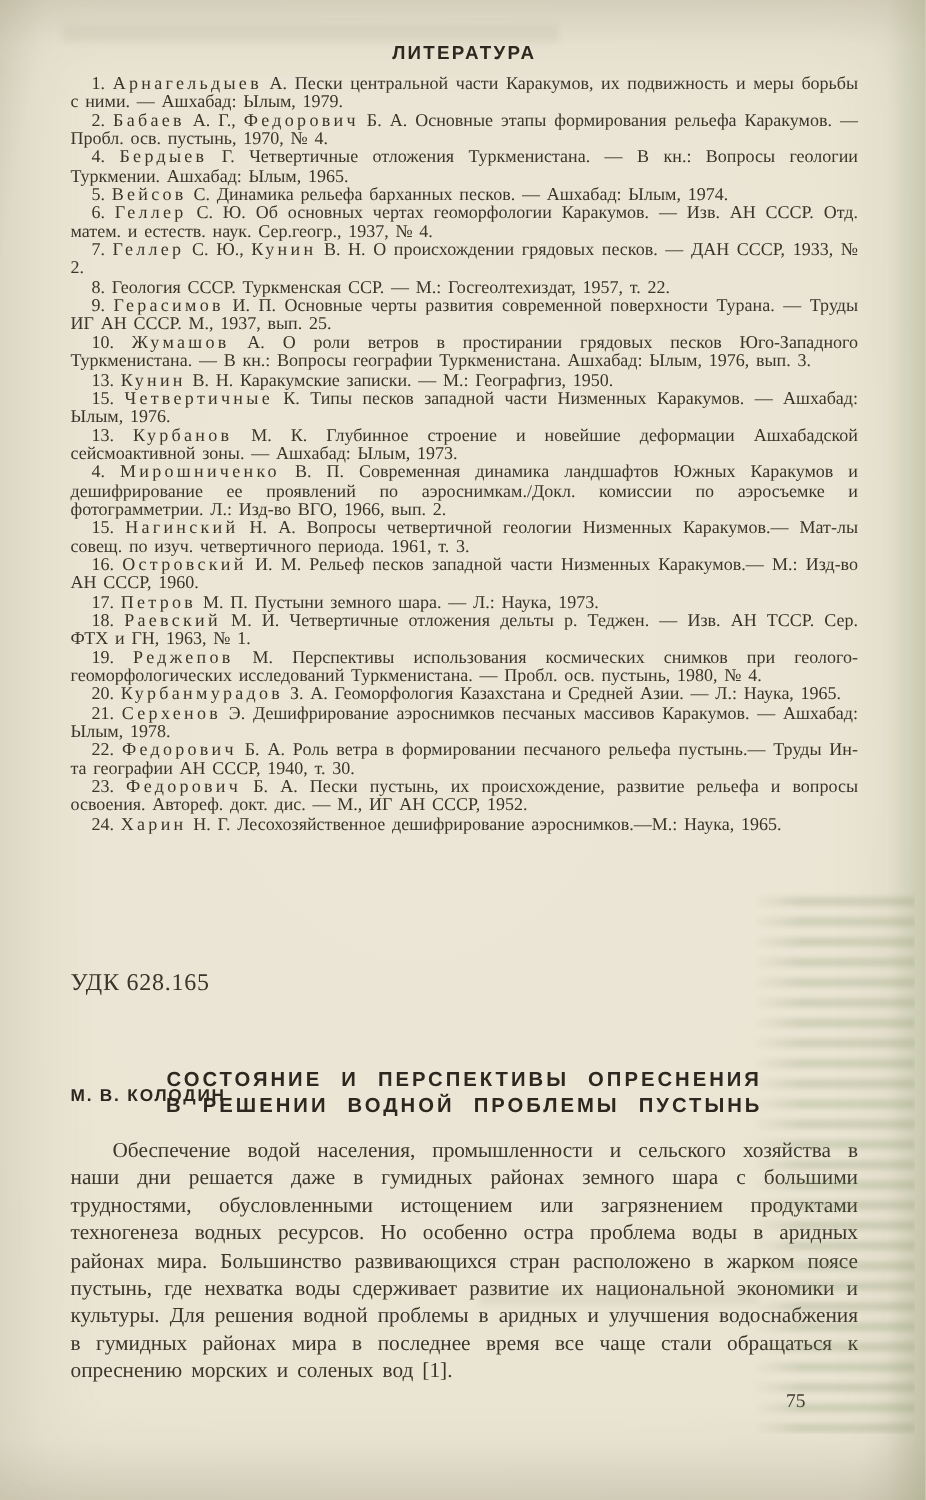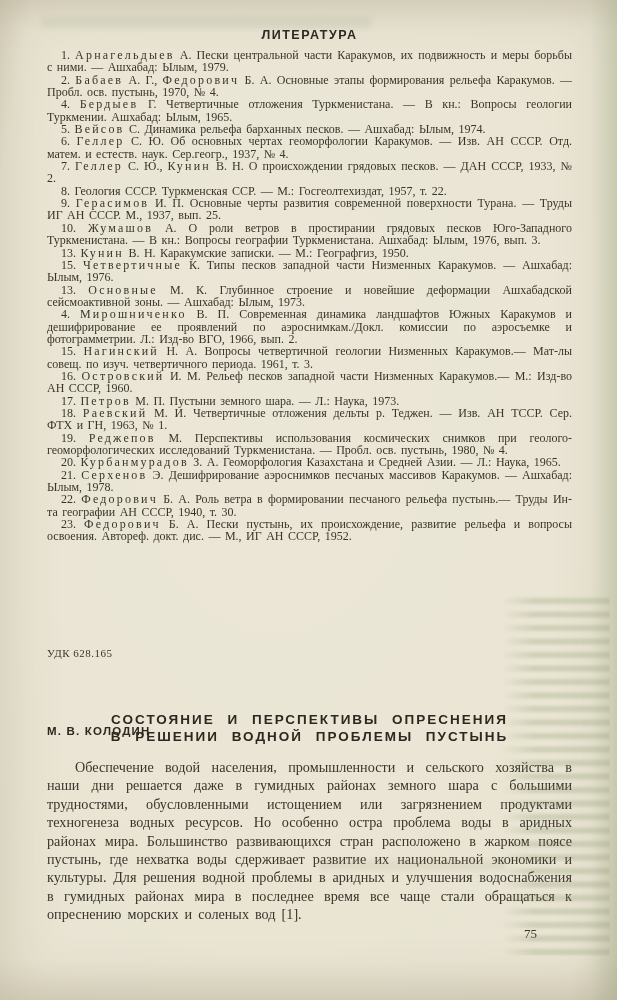--- a/index.html
+++ b/index.html
@@ -62,21 +62,21 @@
     color:var(--ink-bold);
   }
   .bib-entry{
     margin:0;
     font-size:12px;line-height:12.35px;
     text-align:justify;text-indent:14px;
     word-spacing:1.5px;
   }
   .bib-entry .spaced{letter-spacing:2.2px;}
   
-  .udc{position:absolute;left:47px;top:647px;font-size:11px;color:var(--ink);letter-spacing:0.5px;}
+  .udc{position:absolute;left:47px;top:647px;font-size:16px;color:var(--ink);letter-spacing:0.5px;}
   .author{
     position:absolute;left:47px;top:678px;width:525px;
     text-align:left;
     font-family:"Liberation Sans","DejaVu Sans",sans-serif;
     font-size:11.5px;font-weight:bold;letter-spacing:1.2px;
     color:var(--ink-bold);
     margin-top:47px;
   }
   .title{
     position:absolute;left:47px;top:712px;width:525px;margin:0;
@@ -112,31 +112,32 @@
         <p class="bib-entry"><span>2. </span><span class="spaced">Бабаев</span><span> А. Г., </span><span class="spaced">Федорович</span><span> Б. А. Основные этапы формирования рельефа Каракумов. — Пробл. осв. пустынь, 1970, № 4.</span></p>
         <p class="bib-entry"><span>4. </span><span class="spaced">Бердыев</span><span> Г. Четвертичные отложения Туркменистана. — В кн.: Вопросы геологии Туркмении. Ашхабад: Ылым, 1965.</span></p>
         <p class="bib-entry"><span>5. </span><span class="spaced">Вейсов</span><span> С. Динамика рельефа барханных песков. — Ашхабад: Ылым, 1974.</span></p>
         <p class="bib-entry"><span>6. </span><span class="spaced">Геллер</span><span> С. Ю. Об основных чертах геоморфологии Каракумов. — Изв. АН СССР. Отд. матем. и естеств. наук. Сер.геогр., 1937, № 4.</span></p>
         <p class="bib-entry"><span>7. </span><span class="spaced">Геллер</span><span> С. Ю., </span><span class="spaced">Кунин</span><span> В. Н. О происхождении грядовых песков. — ДАН СССР, 1933, № 2.</span></p>
         <p class="bib-entry"><span>8. </span><span>Геология СССР. Туркменская ССР. — М.: Госгеолтехиздат, 1957, т. 22.</span></p>
         <p class="bib-entry"><span>9. </span><span class="spaced">Герасимов</span><span> И. П. Основные черты развития современной поверхности Турана. — Труды ИГ АН СССР. М., 1937, вып. 25.</span></p>
         <p class="bib-entry"><span>10. </span><span class="spaced">Жумашов</span><span> А. О роли ветров в простирании грядовых песков Юго-Западного Туркменистана. — В кн.: Вопросы географии Туркменистана. Ашхабад: Ылым, 1976, вып. 3.</span></p>
         <p class="bib-entry"><span>13. </span><span class="spaced">Кунин</span><span> В. Н. Каракумские записки. — М.: Географгиз, 1950.</span></p>
         <p class="bib-entry"><span>15. </span><span class="spaced">Четвертичные</span><span> К. Типы песков западной части Низменных Каракумов. — Ашхабад: Ылым, 1976.</span></p>
-        <p class="bib-entry"><span>13. </span><span class="spaced">Основные</span><span> М. К. Глубинное строение и новейшие деформации Ашхабадской сейсмоактивной зоны. — Ашхабад: Ылым, 1973.</span></p>
+        <p class="bib-entry"><span>13. </span><span class="spaced">Курбанов</span><span> М. К. Глубинное строение и новейшие деформации Ашхабадской сейсмоактивной зоны. — Ашхабад: Ылым, 1973.</span></p>
         <p class="bib-entry"><span>4. </span><span class="spaced">Мирошниченко</span><span> В. П. Современная динамика ландшафтов Южных Каракумов и дешифрирование ее проявлений по аэроснимкам./Докл. комиссии по аэросъемке и фотограмметрии. Л.: Изд-во ВГО, 1966, вып. 2.</span></p>
         <p class="bib-entry"><span>15. </span><span class="spaced">Нагинский</span><span> Н. А. Вопросы четвертичной геологии Низменных Каракумов.— Мат-лы совещ. по изуч. четвертичного периода. 1961, т. 3.</span></p>
         <p class="bib-entry"><span>16. </span><span class="spaced">Островский</span><span> И. М. Рельеф песков западной части Низменных Каракумов.— М.: Изд-во АН СССР, 1960.</span></p>
         <p class="bib-entry"><span>17. </span><span class="spaced">Петров</span><span> М. П. Пустыни земного шара. — Л.: Наука, 1973.</span></p>
         <p class="bib-entry"><span>18. </span><span class="spaced">Раевский</span><span> М. И. Четвертичные отложения дельты р. Теджен. — Изв. АН ТССР. Сер. ФТХ и ГН, 1963, № 1.</span></p>
         <p class="bib-entry"><span>19. </span><span class="spaced">Реджепов</span><span> М. Перспективы использования космических снимков при геолого-геоморфологических исследований Туркменистана. — Пробл. осв. пустынь, 1980, № 4.</span></p>
         <p class="bib-entry"><span>20. </span><span class="spaced">Курбанмурадов</span><span> З. А. Геоморфология Казахстана и Средней Азии. — Л.: Наука, 1965.</span></p>
         <p class="bib-entry"><span>21. </span><span class="spaced">Серхенов</span><span> Э. Дешифрирование аэроснимков песчаных массивов Каракумов. — Ашхабад: Ылым, 1978.</span></p>
         <p class="bib-entry"><span>22. </span><span class="spaced">Федорович</span><span> Б. А. Роль ветра в формировании песчаного рельефа пустынь.— Труды Ин-та географии АН СССР, 1940, т. 30.</span></p>
         <p class="bib-entry"><span>23. </span><span class="spaced">Федорович</span><span> Б. А. Пески пустынь, их происхождение, развитие рельефа и вопросы освоения. Автореф. докт. дис. — М., ИГ АН СССР, 1952.</span></p>
+        <p class="bib-entry"><span>24. </span><span class="spaced">Харин</span><span> Н. Г. Лесохозяйственное дешифрирование аэроснимков.—М.: Наука, 1965.</span></p>
       </div>
   </section>
 
   <div class="udc">УДК 628.165</div>
 
   <div class="author">М. В. КОЛОДИН</div>
 
   <h1 class="title">
     <span class="title-line">СОСТОЯНИЕ И ПЕРСПЕКТИВЫ ОПРЕСНЕНИЯ</span>
     <span class="title-line">В РЕШЕНИИ ВОДНОЙ ПРОБЛЕМЫ ПУСТЫНЬ</span>

